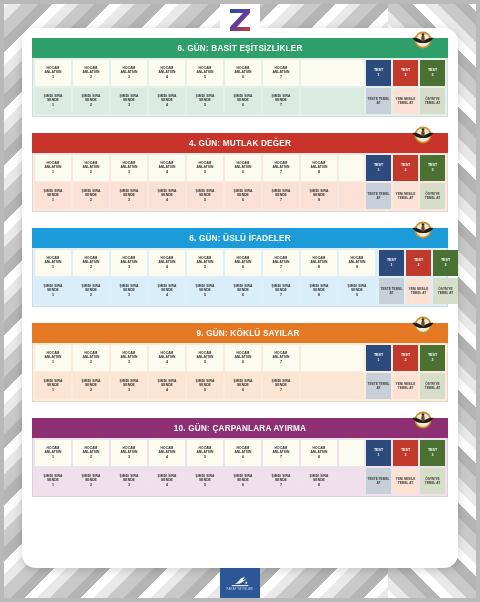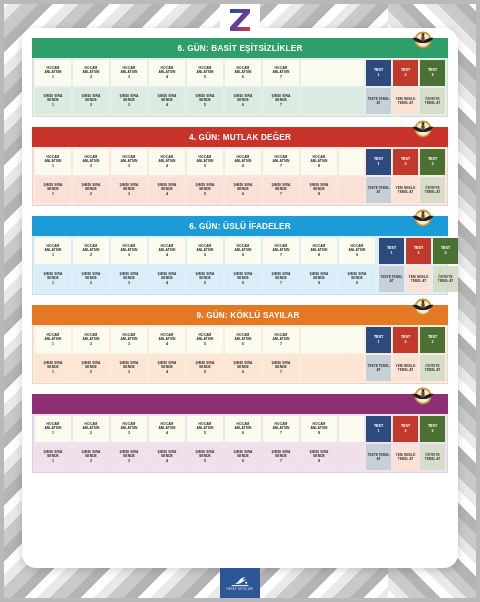--- a/index.html
+++ b/index.html
@@ -74,21 +74,21 @@
     font-size: 2.6px; color:#cfd9e8; letter-spacing:.3px;
     margin-top:1px; white-space:nowrap;
   }
 
   
   .blocks {
     position: absolute;
     left: 32px; top: 38px;
     width: 416px;
   }
-  .block { margin-bottom: 10px; position: relative; }
+  .block { margin-bottom: 16px; position: relative; }
 
   .block-header {
     height: 20px;
     display:flex; align-items:center; justify-content:center;
     color:#fff;
     font-weight: bold;
     font-size: 8.2px;
     letter-spacing: .2px;
     position: relative;
   }
@@ -661,20 +661,21 @@
               <span>TEST</span>
               <span>3</span>
             </div>
             <div class="test-bot" style="background: rgb(214, 221, 201);">ÖSYM'YE TEMEL AT</div>
           </div>
         </div>
       </div>
     </div>
     <div class="block">
       <div class="block-header" style="background: rgb(141, 47, 114);">
+        <span>10. GÜN: ÇARPANLARA AYIRMA</span>
         <div class="badge">
           <svg width="22" height="22" viewBox="0 0 22 22" aria-hidden="true">
     <circle cx="11" cy="11" r="8.5" fill="#c9922f"></circle>
     <circle cx="11" cy="11" r="6.8" fill="#f3ead3"></circle>
     <path d="M0.5 9 C4 8 7 9.5 11 12 C15 9.5 18 8 21.5 9 C19 13 15 14.5 11 14 C7 14.5 3 13 0.5 9 Z" fill="#1d1d1d"></path>
     <ellipse cx="11" cy="9.5" rx="1.7" ry="3.2" fill="#6b4a22"></ellipse>
     <circle cx="11" cy="5.6" r="1.4" fill="#3a2a14"></circle>
   </svg>
         </div>
       </div>

